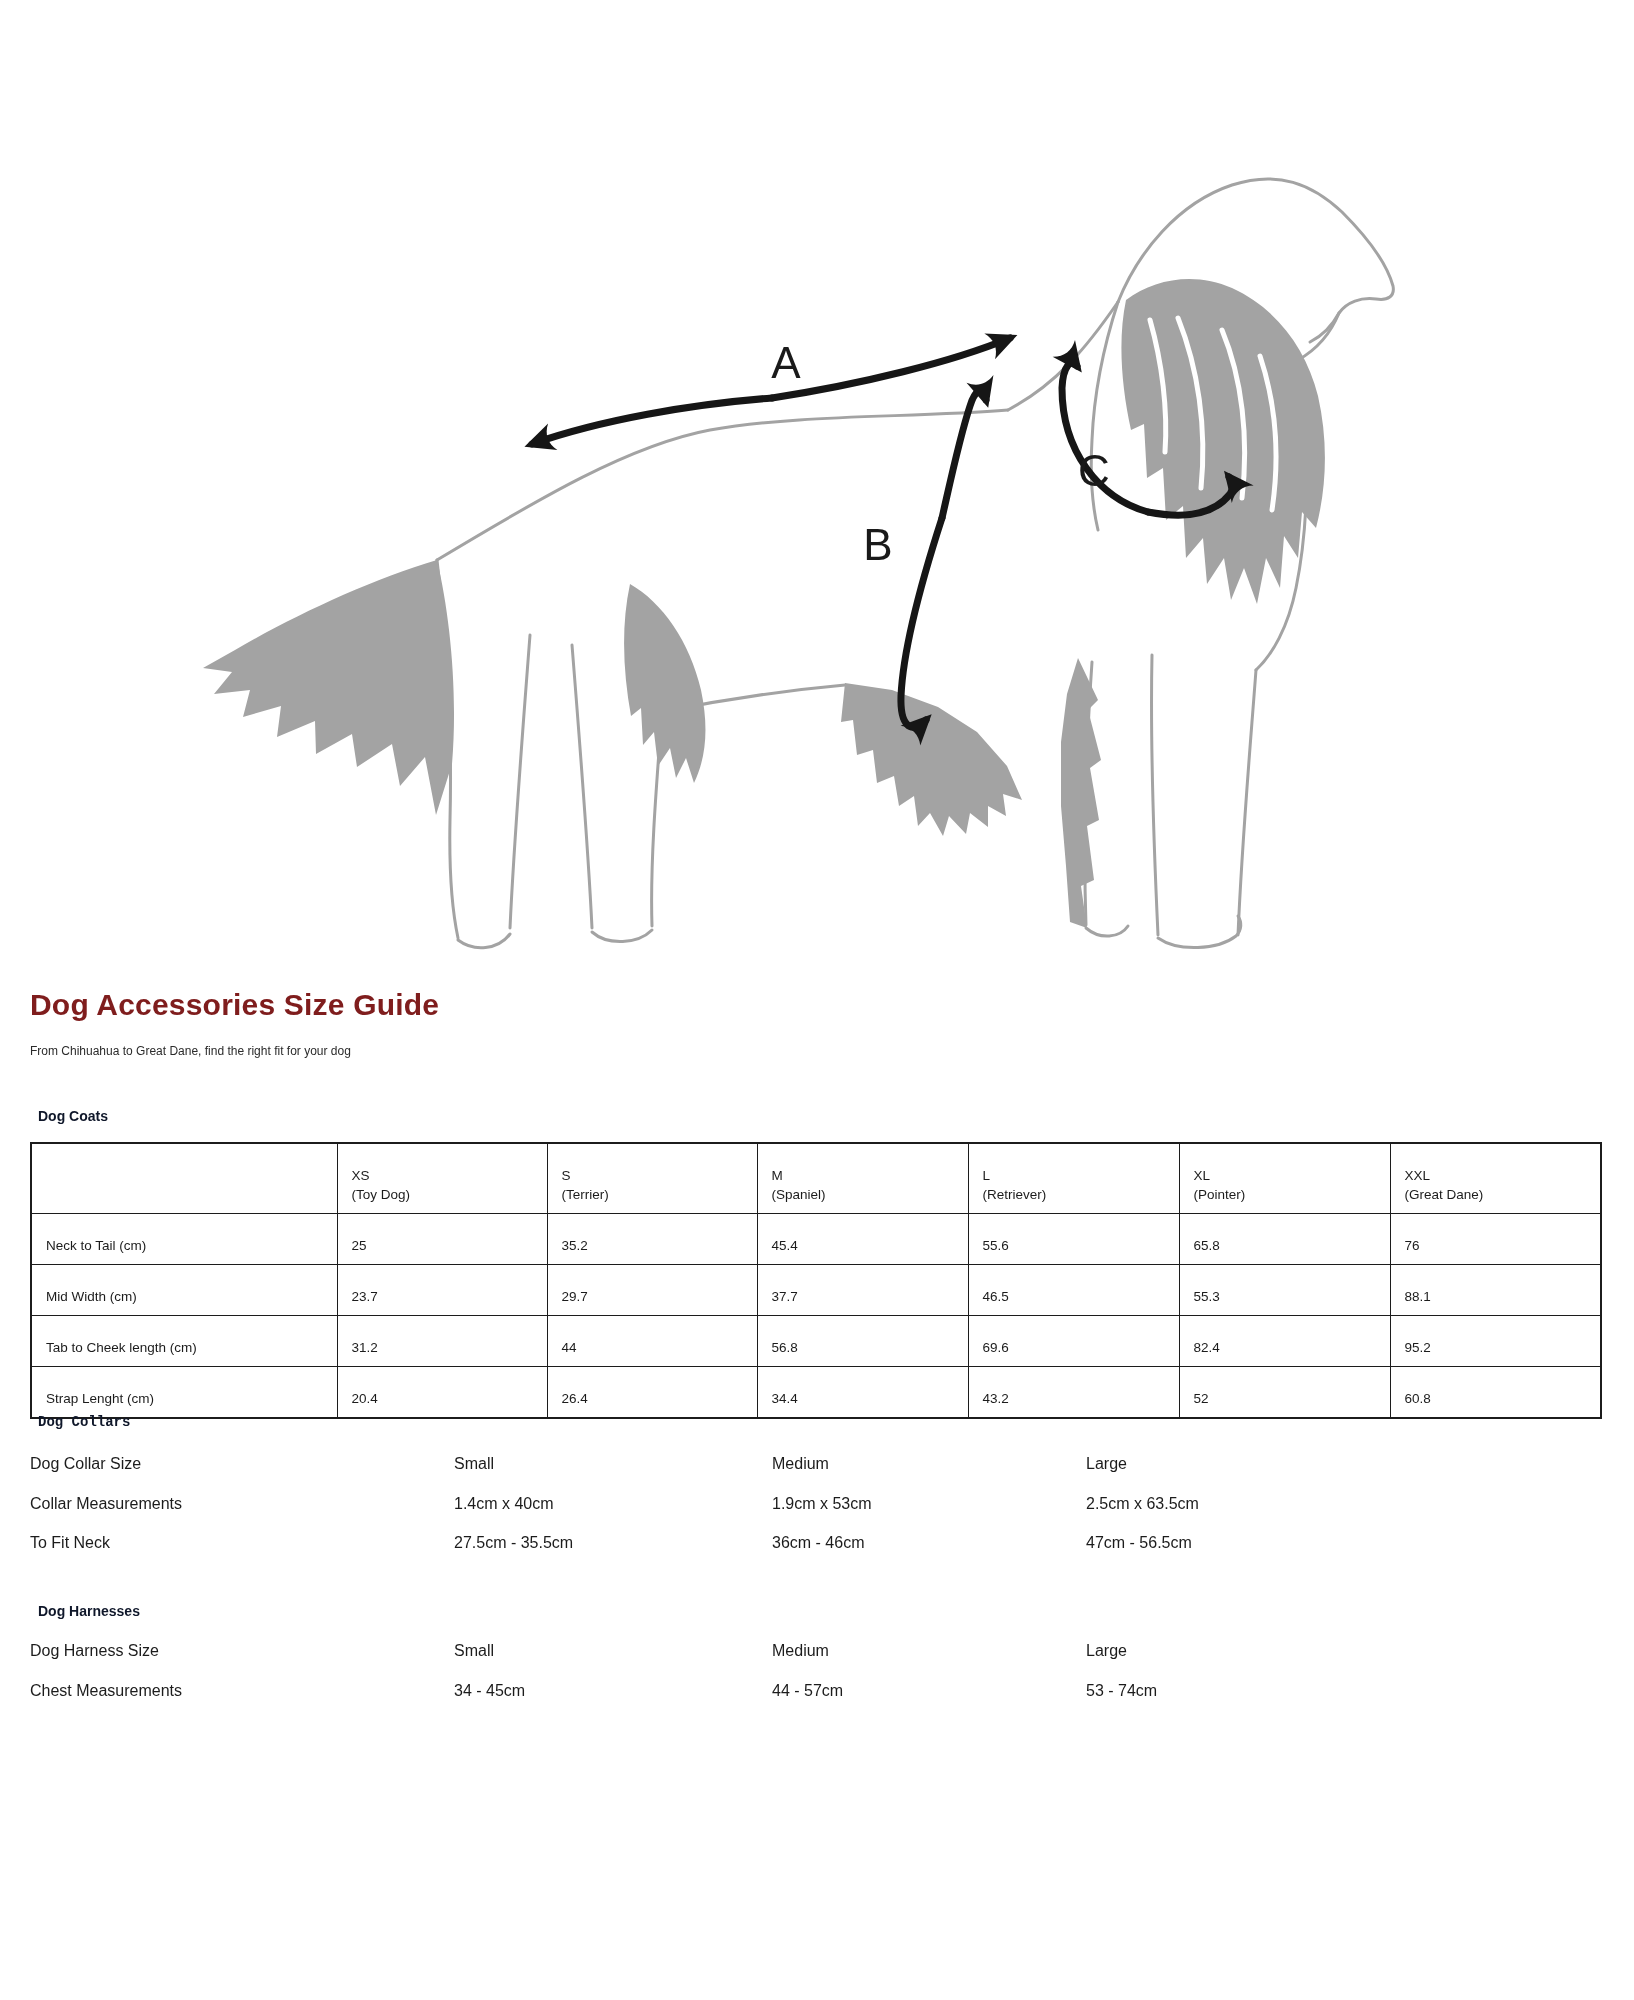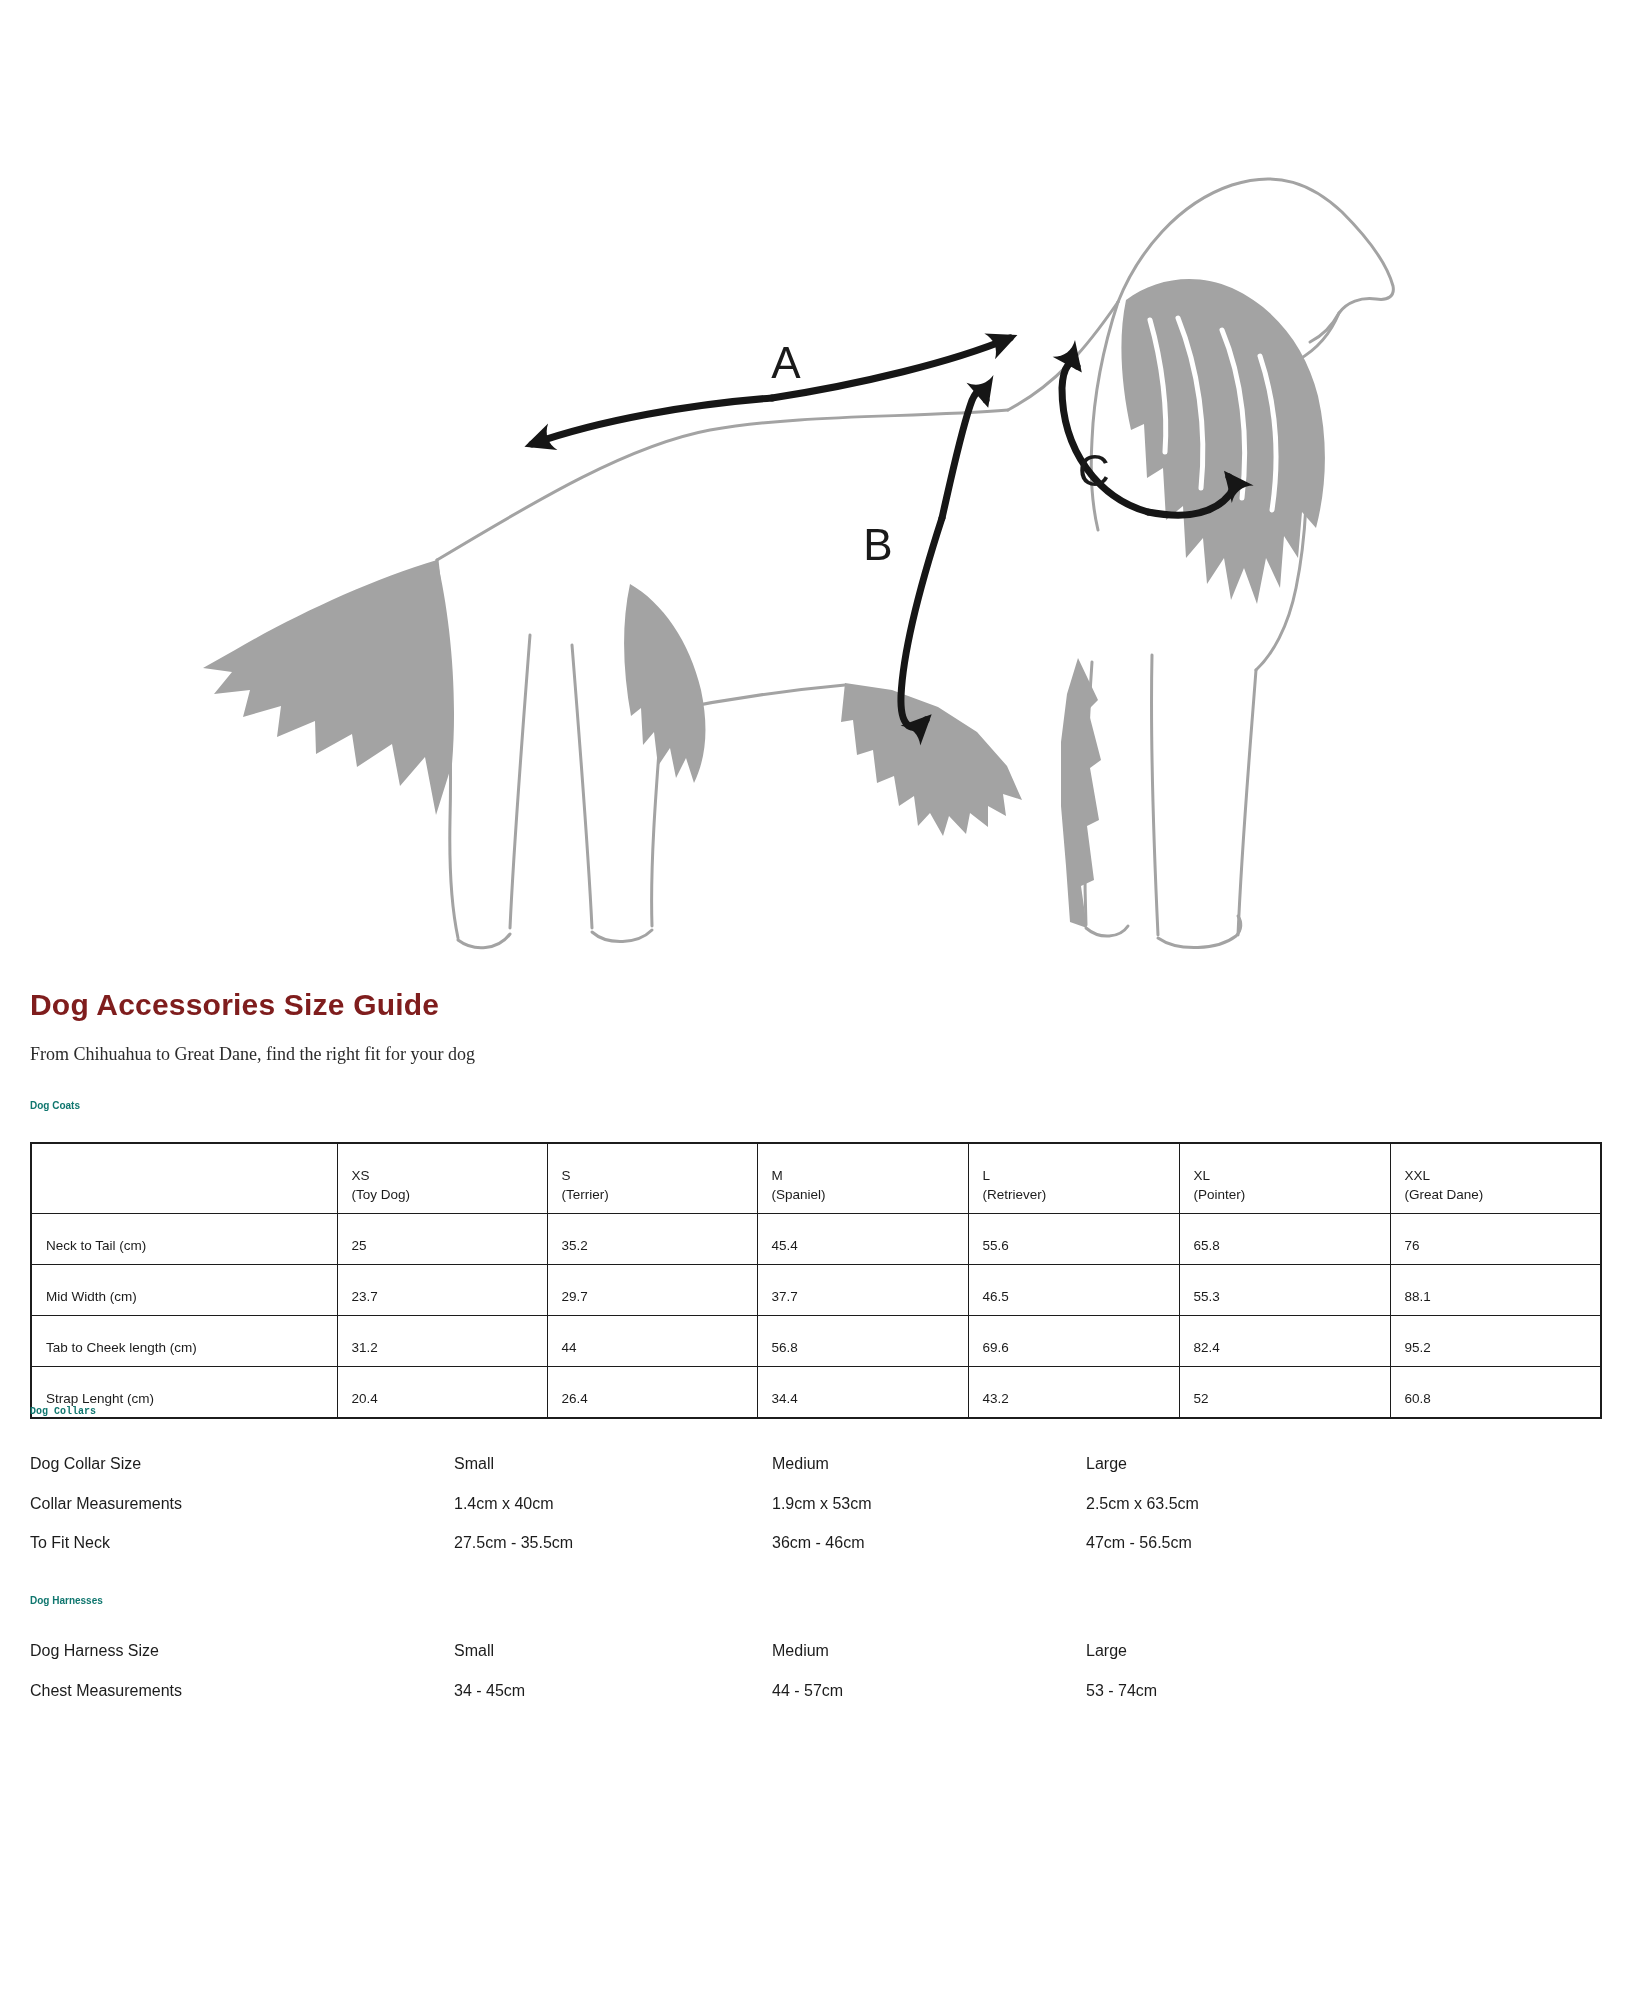--- a/index.html
+++ b/index.html
@@ -7,25 +7,25 @@
   .page { position: relative; width: 1634px; height: 2000px; background: #fff; overflow: hidden; }
 
   .illustration { position: absolute; left: 0; top: 0; }
 
   .title {
     position: absolute; left: 30px; top: 988px; margin: 0;
     font-size: 30px; font-weight: bold; letter-spacing: 0.2px; color: #7f1d1d;
   }
   .subtitle {
     position: absolute; left: 30px; top: 1044px; margin: 0;
-    font-size: 18px; color: #2b2b2b; font-family: Liberation Serif, serif;
+    font-size: 12px; color: #2b2b2b;
   }
   .section-heading {
-    position: absolute; left: 30px; margin: 0;
-    font-size: 10px; font-weight: bold; color: #0f766e;
+    position: absolute; left: 30px; margin: 8px;
+    font-size: 14px; font-weight: bold; color: #0f172a;
   }
   .h-coats    { top: 1100px; }
   .h-collars  { top: 1406px; font-family: Liberation Mono, monospace; }
   .h-harness  { top: 1595px; }
 
   table.coats {
     position: absolute; left: 30px; top: 1142px; width: 1570px;
     border-collapse: collapse; table-layout: fixed;
     font-size: 13.5px; color: #1c1c1c;
   }

